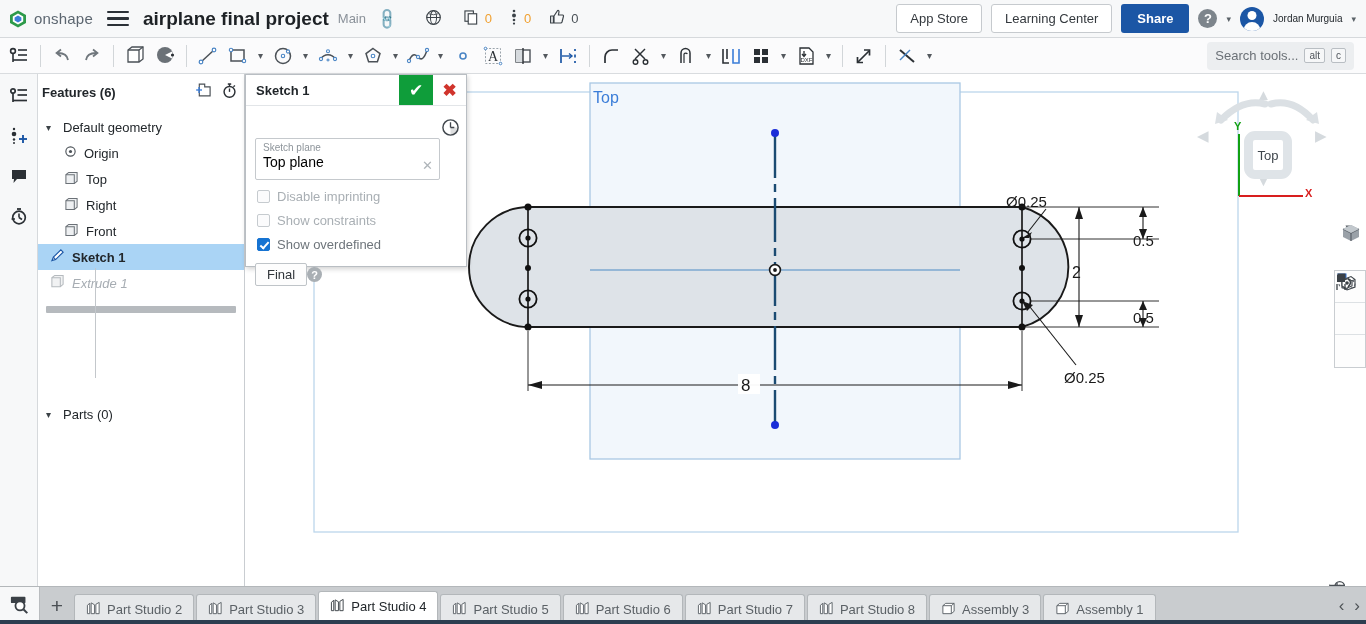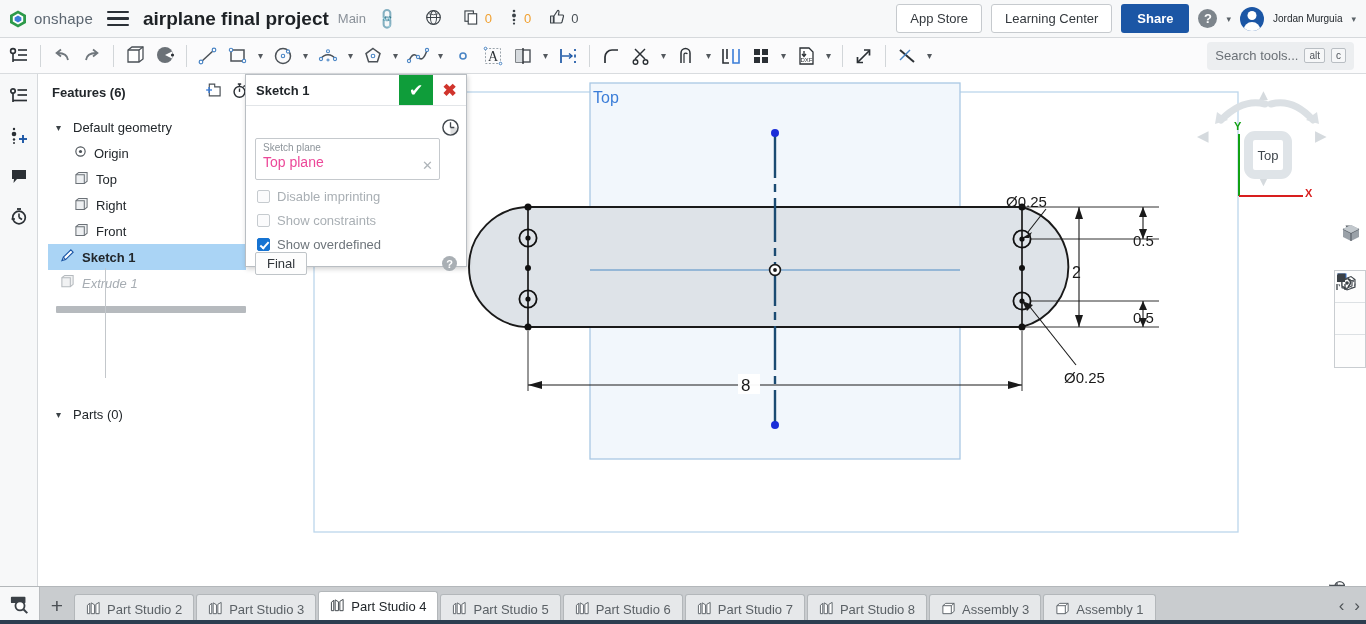--- a/index.html
+++ b/index.html
@@ -75,21 +75,21 @@
   
   .leftrail {
     position: absolute; left: 0; top: 74px; width: 38px; bottom: 38px;
     background: #f7f8f9; border-right: 1px solid #d6d9dc;
     display: flex; flex-direction: column; align-items: center; padding-top: 10px; gap: 16px;
   }
   .rail-icon { width: 24px; height: 24px; display:flex; align-items:center; justify-content:center; cursor:pointer; color:#2f3438; }
 
   
   .featpanel {
-    position: absolute; left: 48px; top: 74px; width: 207px; bottom: 38px;
+    position: absolute; left: 38px; top: 74px; width: 207px; bottom: 38px;
     background: #fff; border-right: 1px solid #c9cdd1;
     display: flex; flex-direction: column;
   }
   .feat-header {
     display: flex; align-items: center; height: 28px; padding: 0 6px 0 4px; margin-top: 4px;
   }
   .feat-title { font-size: 13px; font-weight: bold; color: #22272b; }
   .feat-header-icons { margin-left: auto; display: flex; gap: 10px; align-items:center; }
   .feat-filter { display: flex; align-items: center; gap: 7px; padding: 0 6px 0 8px; height: 28px; margin-top: 2px; }
   .filter-input {
@@ -120,37 +120,37 @@
     background: #fff; border: 1px solid #b9bec3; box-shadow: 1px 2px 5px rgba(0,0,0,.18);
     z-index: 40;
   }
   .dlg-title-row { display: flex; align-items: stretch; height: 31px; border-bottom: 1px solid #e2e5e8; }
   .dlg-title { flex: 1; display: flex; align-items: center; padding-left: 10px; font-size: 13px; font-weight: bold; color: #1f2428; }
   .dlg-ok { width: 34px; background: #0f9d3a; color: #fff; display: flex; align-items: center; justify-content: center; font-size: 17px; cursor: pointer; }
   .dlg-cancel { width: 33px; background: #fff; color: #d0342c; display: flex; align-items: center; justify-content: center; font-size: 17px; font-weight: bold; cursor: pointer; }
   .dlg-body { padding: 8px 9px 6px 9px; position: relative; }
   .plane-field { border: 1px solid #c5c9cd; border-radius: 2px; height: 42px; width: 185px; padding: 3px 6px 0 7px; position: relative; background:#fff;margin-top:24px; }
   .plane-label { font-size: 10px; color: #8d949a; }
-  .plane-value { font-size: 14px; color: #ec4899; margin-top: 1px; }
+  .plane-value { font-size: 14px; color: #000000; margin-top: 1px; }
   .plane-x { position: absolute; right: 6px; top: 19px; color: #aeb4b9; font-size: 13px; cursor: pointer; }
   .hist-icon { position: absolute; right: 6px; top: 12px; color: #41474d; font-size: 16px; cursor: pointer; }
   .chk-row { display: flex; align-items: center; gap: 7px; margin-top: 9px; margin-left: 2px; }
   .chk {
     width: 13px; height: 13px; border: 1px solid #9aa0a6; border-radius: 2px; background: #fff;
     display: inline-block; position: relative; cursor: pointer; flex: none;
   }
   .chk.disabled { border-color: #c6cbcf; background: #fbfbfc; }
   .chk.checked { background: #1673d2; border-color: #1673d2; }
   .chk.checked::after {
     content: ""; position: absolute; left: 4px; top: 1px; width: 3px; height: 7px;
     border: solid #fff; border-width: 0 2px 2px 0; transform: rotate(42deg);
   }
   .chk-label { font-size: 13px; color: #6e757b; }
   .chk-label.muted { color: #a9afb4; }
-  .dlg-footer { display: flex; align-items: center; justify-content: space-between; gap: 7px; }
+  .dlg-footer { display: flex; align-items: center; justify-content: flex-start; margin-top: 11px; }
   .final-btn { border: 1px solid #bfc4c8; background: #fdfdfd; border-radius: 2px; font-size: 13px; padding: 3px 11px; color: #31363b; cursor: pointer; font-family:"Liberation Sans",sans-serif; }
   .q-circle { width: 15px; height: 15px; border-radius: 50%; background: #a9afb4; color: #fff; font-size: 11px; display:flex; align-items:center; justify-content:center; font-weight:bold; }
 
   
   .canvas {
     position: absolute; left: 246px; top: 74px; right: 0; bottom: 38px;
     background: #ffffff; overflow: hidden;
   }
   .canvas svg { position: absolute; left: 0; top: 0; }
 

